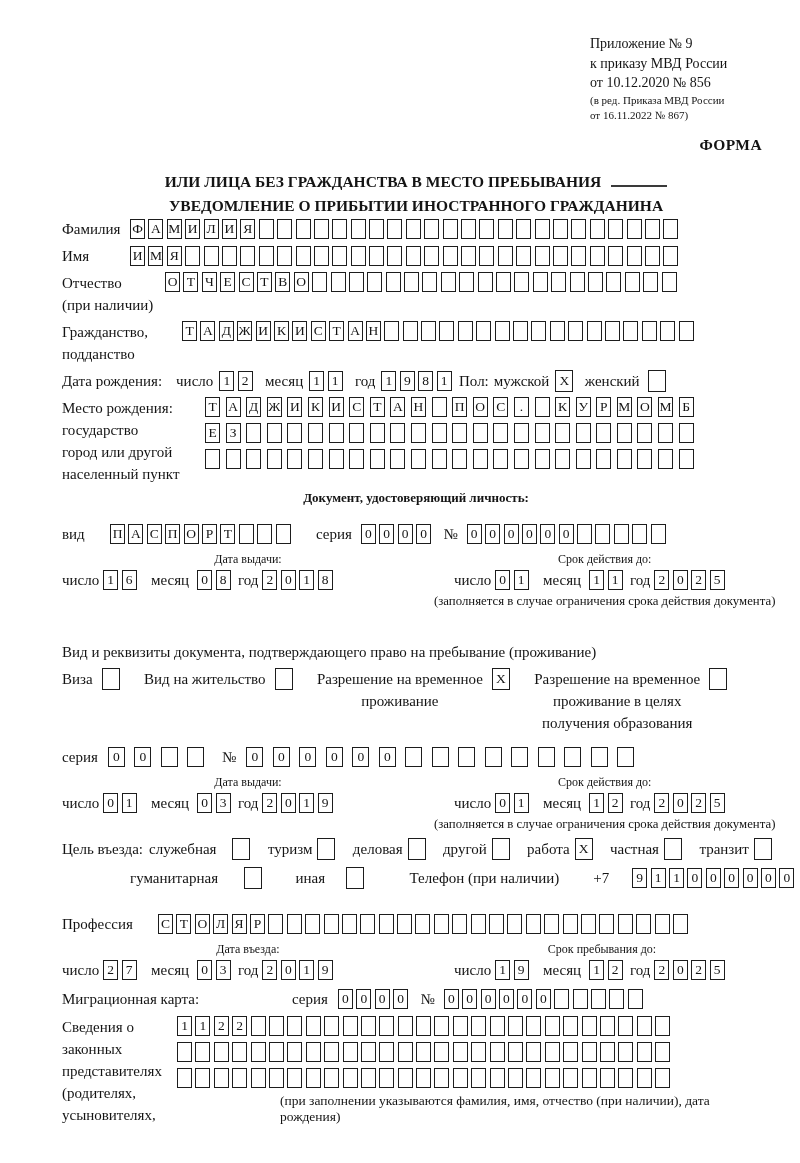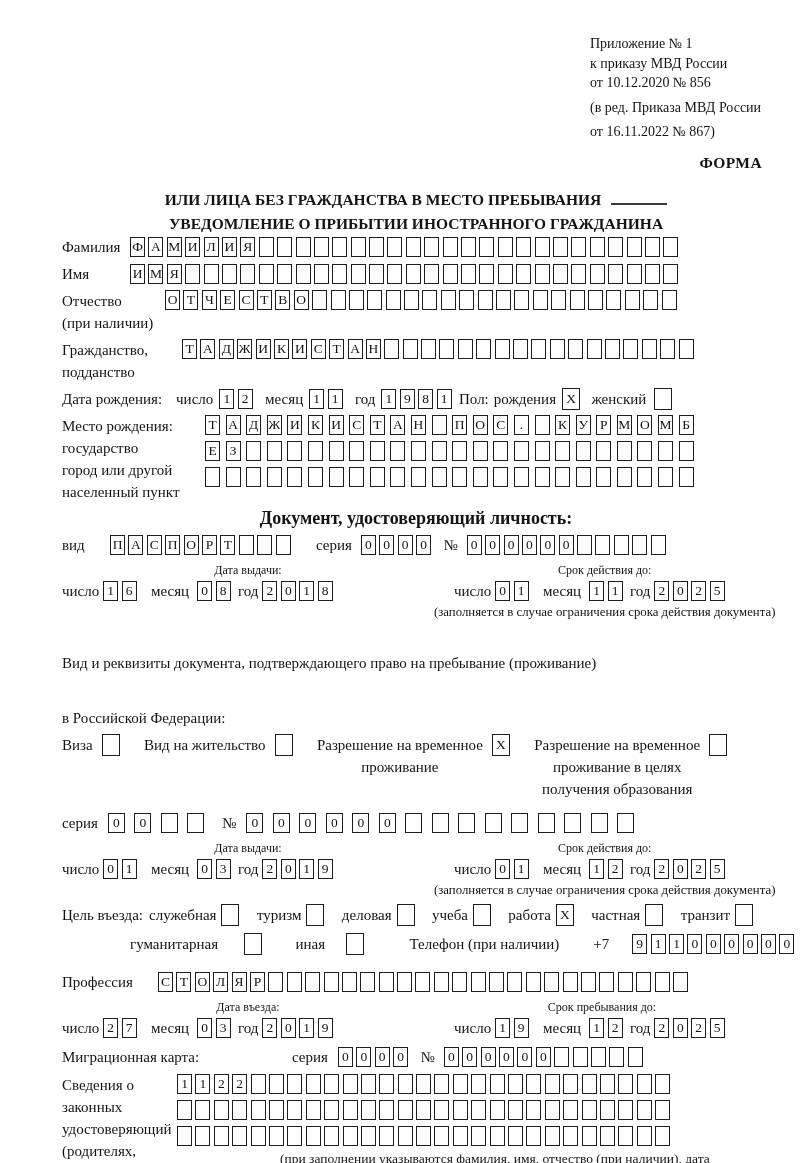--- a/index.html
+++ b/index.html
@@ -1,20 +1,20 @@
 <!DOCTYPE html>
 <html><head>
 <meta charset="utf-8">
 <style>
 * { margin:0; padding:0; box-sizing:border-box; }
 html,body { background:#fff; }
 body { width:800px; height:1163px; font-family:"Liberation Serif","DejaVu Serif",serif; color:#141414; overflow:hidden; }
 .page { padding:34px 30px 0 62px; }
 .hdr { margin-left:auto; width:180px; font-size:14px; line-height:1.4; white-space:nowrap; }
-.hdr-small { font-size:14px; margin-top:5px; }
+.hdr-small { font-size:11px; }
 .forma { text-align:right; font-weight:bold; font-size:15.5px; margin-top:12px; padding-right:8px; letter-spacing:.4px; }
 .title { text-align:center; font-weight:bold; font-size:15.5px; margin-top:16px; line-height:1.55; }
 .uline { display:inline-block; width:56px; border-bottom:2.5px solid #3a3a3a; margin-left:10px; vertical-align:baseline; }
 .sec { font-weight:bold; font-size:14.6px; margin-top:21px; margin-bottom:17px; letter-spacing:.2px; }
 .row { display:flex; align-items:flex-start; margin-bottom:5px; }
 .ai-c { align-items:center; }
 .lbl { font-size:15px; line-height:22px; flex:none; }
 .cells { display:flex; flex:none; }
 .cell { flex:none; width:15px; height:20px; border:1.6px solid #1d1d1d; margin-right:3.4px;
         display:flex; align-items:center; justify-content:center; font-size:13.5px; line-height:1; background:#fff; }
@@ -40,21 +40,21 @@
 .gnote { font-size:13.5px; margin:5px 0 0 103px; }
 .ind { margin-left:68px;gap:16px; }
 .gaplbl { margin:0 5px 0 14px; }
 </style>
 </head>
 <body>
 
 <div class="page">
 
   <div class="hdr">
-    <div>Приложение № 1</div>
+    <div>Приложение № 9</div>
     <div>к приказу МВД России</div>
     <div>от 10.12.2020 № 856</div>
     <div class="hdr-small">(в ред. Приказа МВД России</div>
     <div class="hdr-small">от 16.11.2022 № 867)</div>
   </div>
 
   <div class="forma">ФОРМА</div>
 
   <div class="title">
     <div><span>ИЛИ ЛИЦА БЕЗ ГРАЖДАНСТВА В МЕСТО ПРЕБЫВАНИЯ</span><span class="uline"></span></div>
@@ -227,21 +227,21 @@
     <span class="dg" style="margin-right:4px">
         <span class="lbl">год</span>
         <span class="cells">
           <span class="cell">1</span>
           <span class="cell">9</span>
           <span class="cell">8</span>
           <span class="cell">1</span>
         </span>
       </span>
     <span class="lbl">Пол:</span>
-    <span class="lbl" style="margin:0 6px 0 5px">рождения</span>
+    <span class="lbl" style="margin:0 6px 0 5px">мужской</span>
     <span class="cells cb">
         <span class="cell">X</span>
       </span>
     <span class="lbl" style="margin:0 8px 0 8px">женский</span>
     <span class="cells cb">
         <span class="cell"></span>
       </span>
   </div>
 
   <div class="row mt2">
@@ -326,21 +326,21 @@
           <span class="cell"></span>
           <span class="cell"></span>
           <span class="cell"></span>
           <span class="cell"></span>
           <span class="cell"></span>
           <span class="cell"></span>
         </div>
     </span>
   </div>
 
-  <div style="text-align:center; font-weight:bold; font-size:18px; margin:2px 0 5px;">Документ, удостоверяющий личность:</div>
+  <div style="text-align:center; font-weight:bold; font-size:13px; margin:2px 0 17px;">Документ, удостоверяющий личность:</div>
 
   <div class="row ai-c">
     <span class="lbl w48">вид</span>
     <span class="cells">
         <span class="cell">П</span>
         <span class="cell">А</span>
         <span class="cell">С</span>
         <span class="cell">П</span>
         <span class="cell">О</span>
         <span class="cell">Р</span>
@@ -414,21 +414,20 @@
             <span class="cell">0</span>
             <span class="cell">2</span>
             <span class="cell">5</span>
           </span>
       </div>
       <div class="note">(заполняется в случае ограничения срока действия документа)</div>
     </div>
   </div>
 
   <div class="para">Вид и реквизиты документа, подтверждающего право на пребывание (проживание)</div>
-  <div class="para">в Российской Федерации:</div>
 
   <div class="permitrow">
     <div class="pitem">
       <span class="plbl">Виза</span>
       <span class="cells cb">
           <span class="cell"></span>
         </span>
     </div>
     <div class="pitem">
       <span class="plbl">Вид на жительство</span>
@@ -528,33 +527,33 @@
             <span class="cell">2</span>
             <span class="cell">5</span>
           </span>
       </div>
       <div class="note">(заполняется в случае ограничения срока действия документа)</div>
     </div>
   </div>
 
   <div class="row ai-c" style="margin-top:6px">
     <span class="lbl" style="margin-right:6px">Цель въезда:</span>
-    <span class="lbl" style="margin-right:5px">служебная</span>
+    <span class="lbl" style="margin-right:16px">служебная</span>
     <span class="cells cb">
         <span class="cell"></span>
       </span>
     <span class="lbl gaplbl">туризм</span>
     <span class="cells cb">
         <span class="cell"></span>
       </span>
     <span class="lbl gaplbl">деловая</span>
     <span class="cells cb">
         <span class="cell"></span>
       </span>
-    <span class="lbl gaplbl">учеба</span>
+    <span class="lbl gaplbl">другой</span>
     <span class="cells cb">
         <span class="cell"></span>
       </span>
     <span class="lbl gaplbl">работа</span>
     <span class="cells cb">
         <span class="cell">X</span>
       </span>
     <span class="lbl gaplbl">частная</span>
     <span class="cells cb">
         <span class="cell"></span>
@@ -585,21 +584,21 @@
         <span class="cell">0</span>
         <span class="cell">0</span>
         <span class="cell">0</span>
         <span class="cell">0</span>
       </span>
     <span class="cells" style="margin-left:5px">
         <span class="cell"></span>
       </span>
   </div>
 
-  <div class="row ai-c" style="margin-top:16px">
+  <div class="row ai-c" style="margin-top:24px">
     <span class="lbl w96">Профессия</span>
     <span class="cells">
         <span class="cell">С</span>
         <span class="cell">Т</span>
         <span class="cell">О</span>
         <span class="cell">Л</span>
         <span class="cell">Я</span>
         <span class="cell">Р</span>
         <span class="cell"></span>
         <span class="cell"></span>
@@ -696,21 +695,21 @@
         <span class="cell"></span>
         <span class="cell"></span>
         <span class="cell"></span>
       </span>
   </div>
 
   <div class="row" style="margin-top:6px">
     <span class="lbl w115">
       <div>Сведения о</div>
       <div>законных</div>
-      <div>удостоверяющий</div>
+      <div>представителях</div>
       <div>(родителях,</div>
       <div>усыновителях,</div>
 
     </span>
     <span>
       <div class="cells mb6">
           <span class="cell">1</span>
           <span class="cell">1</span>
           <span class="cell">2</span>
           <span class="cell">2</span>

